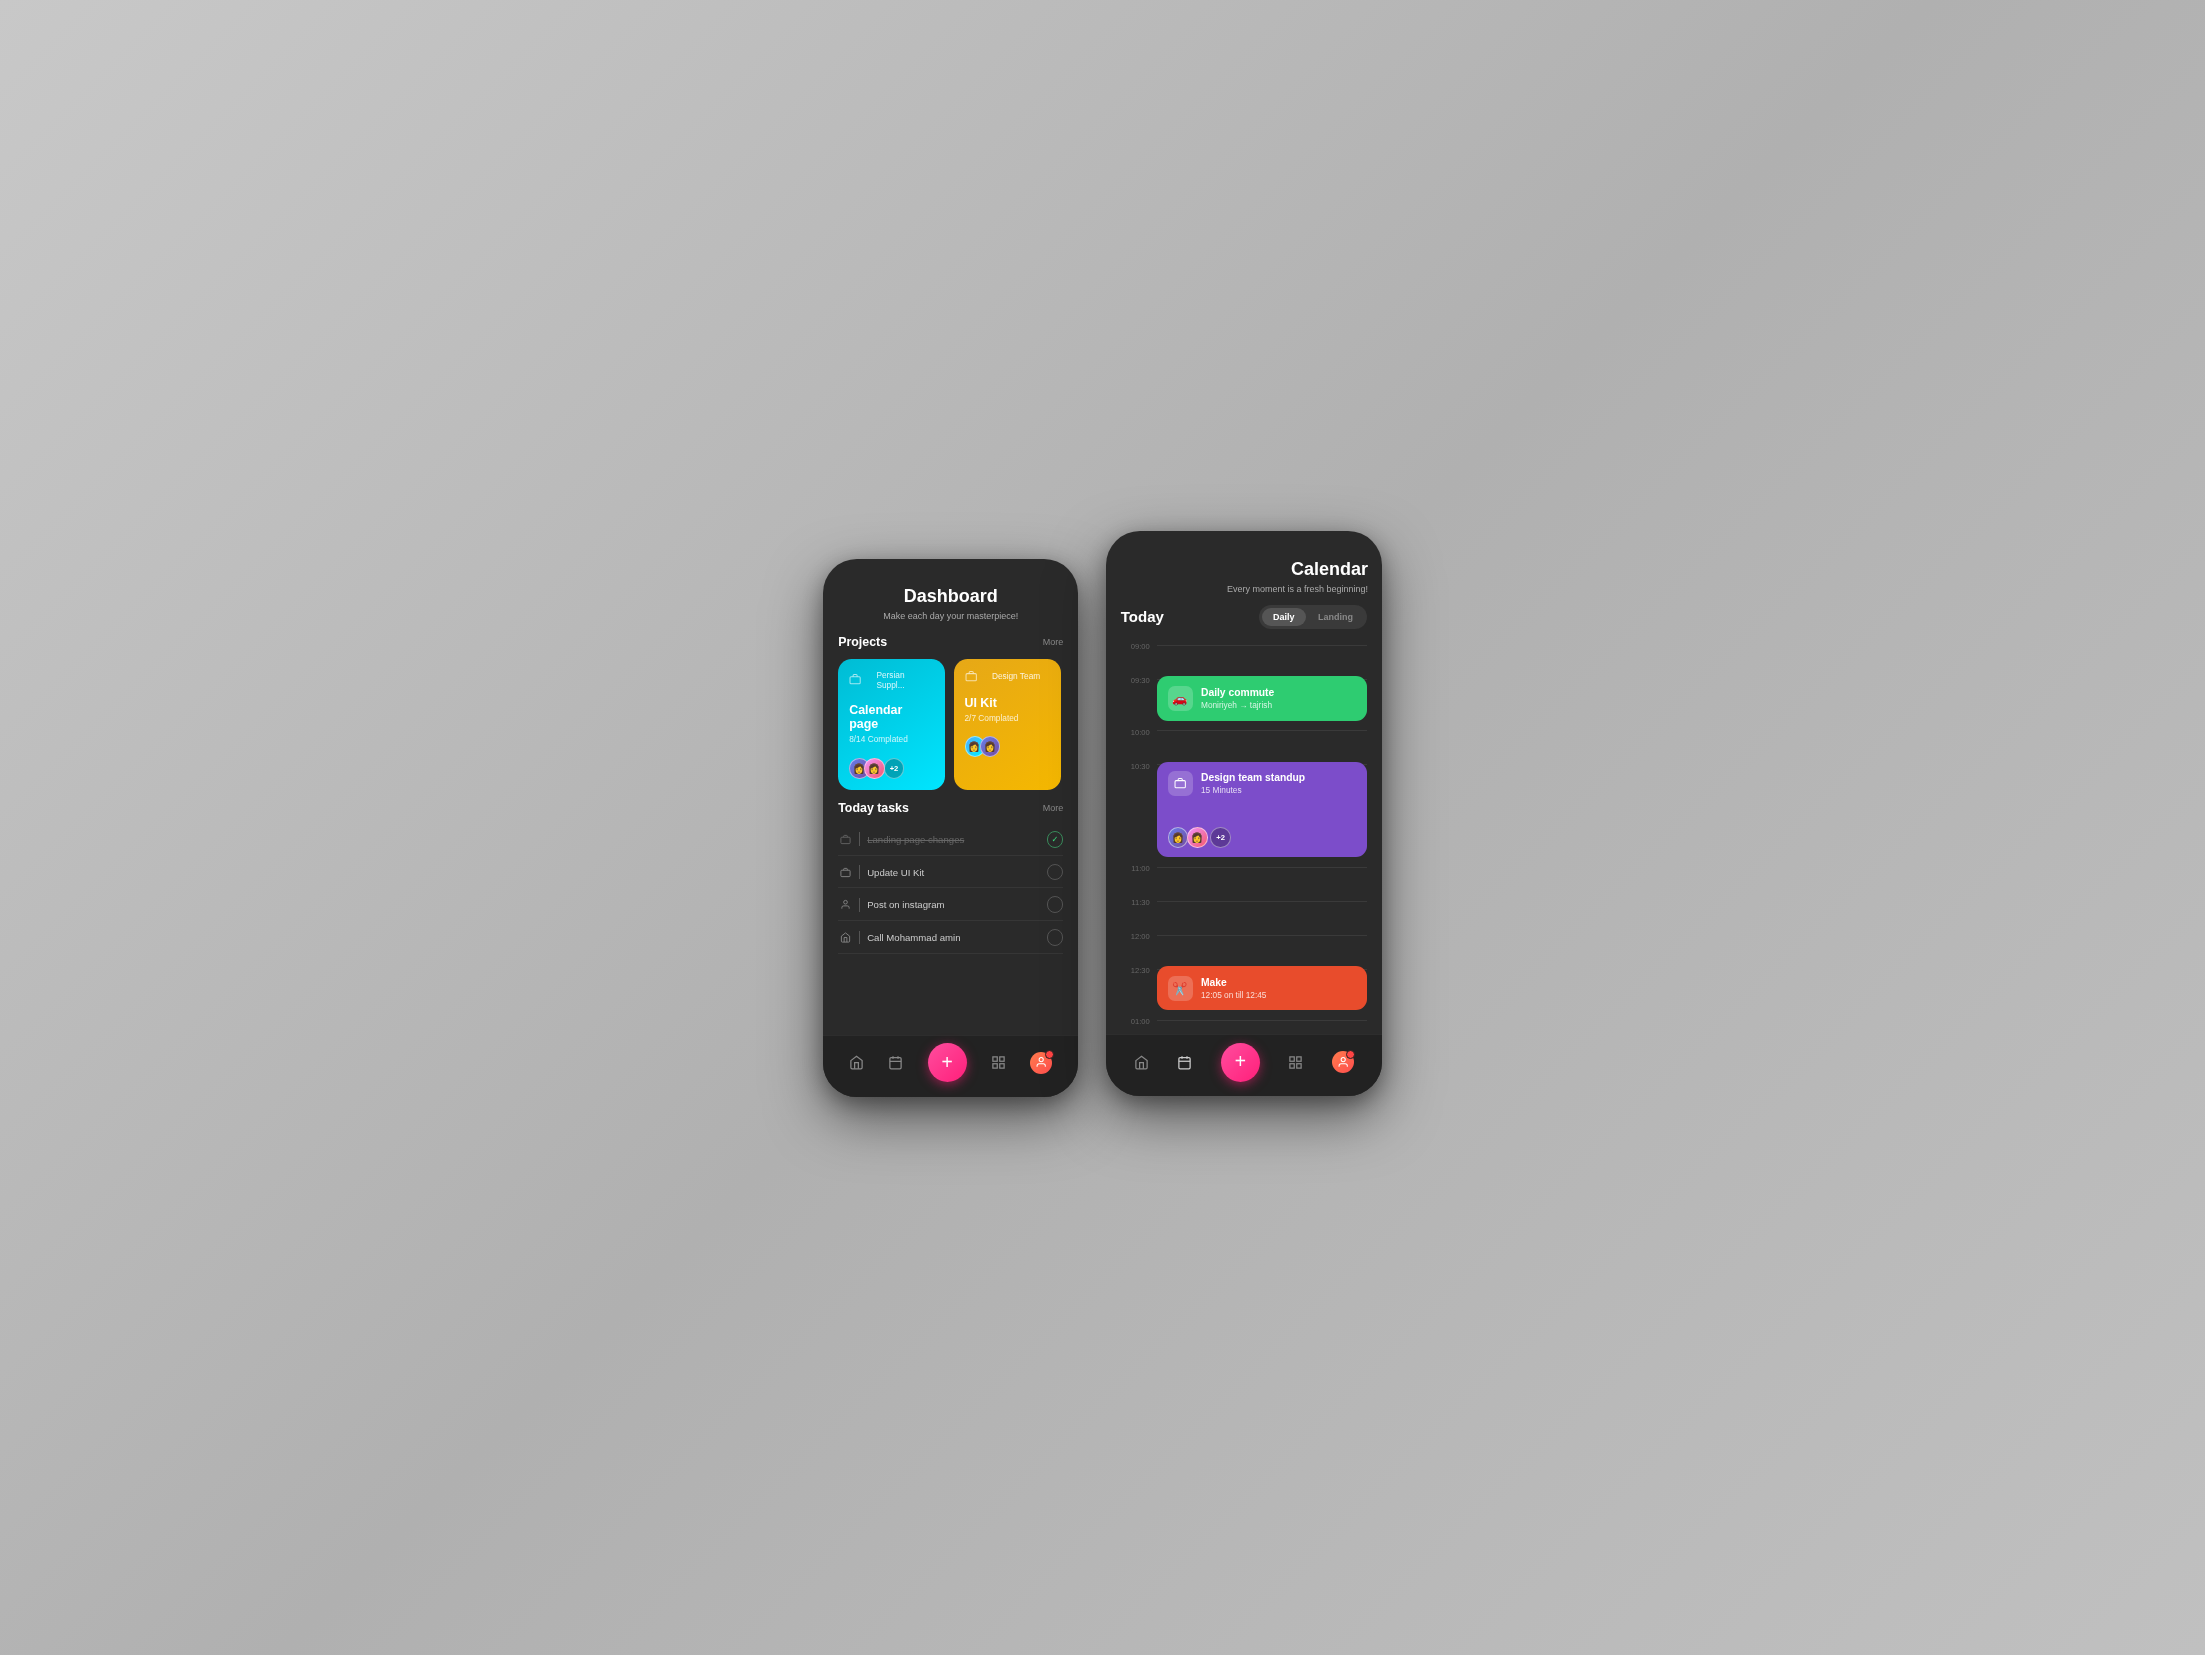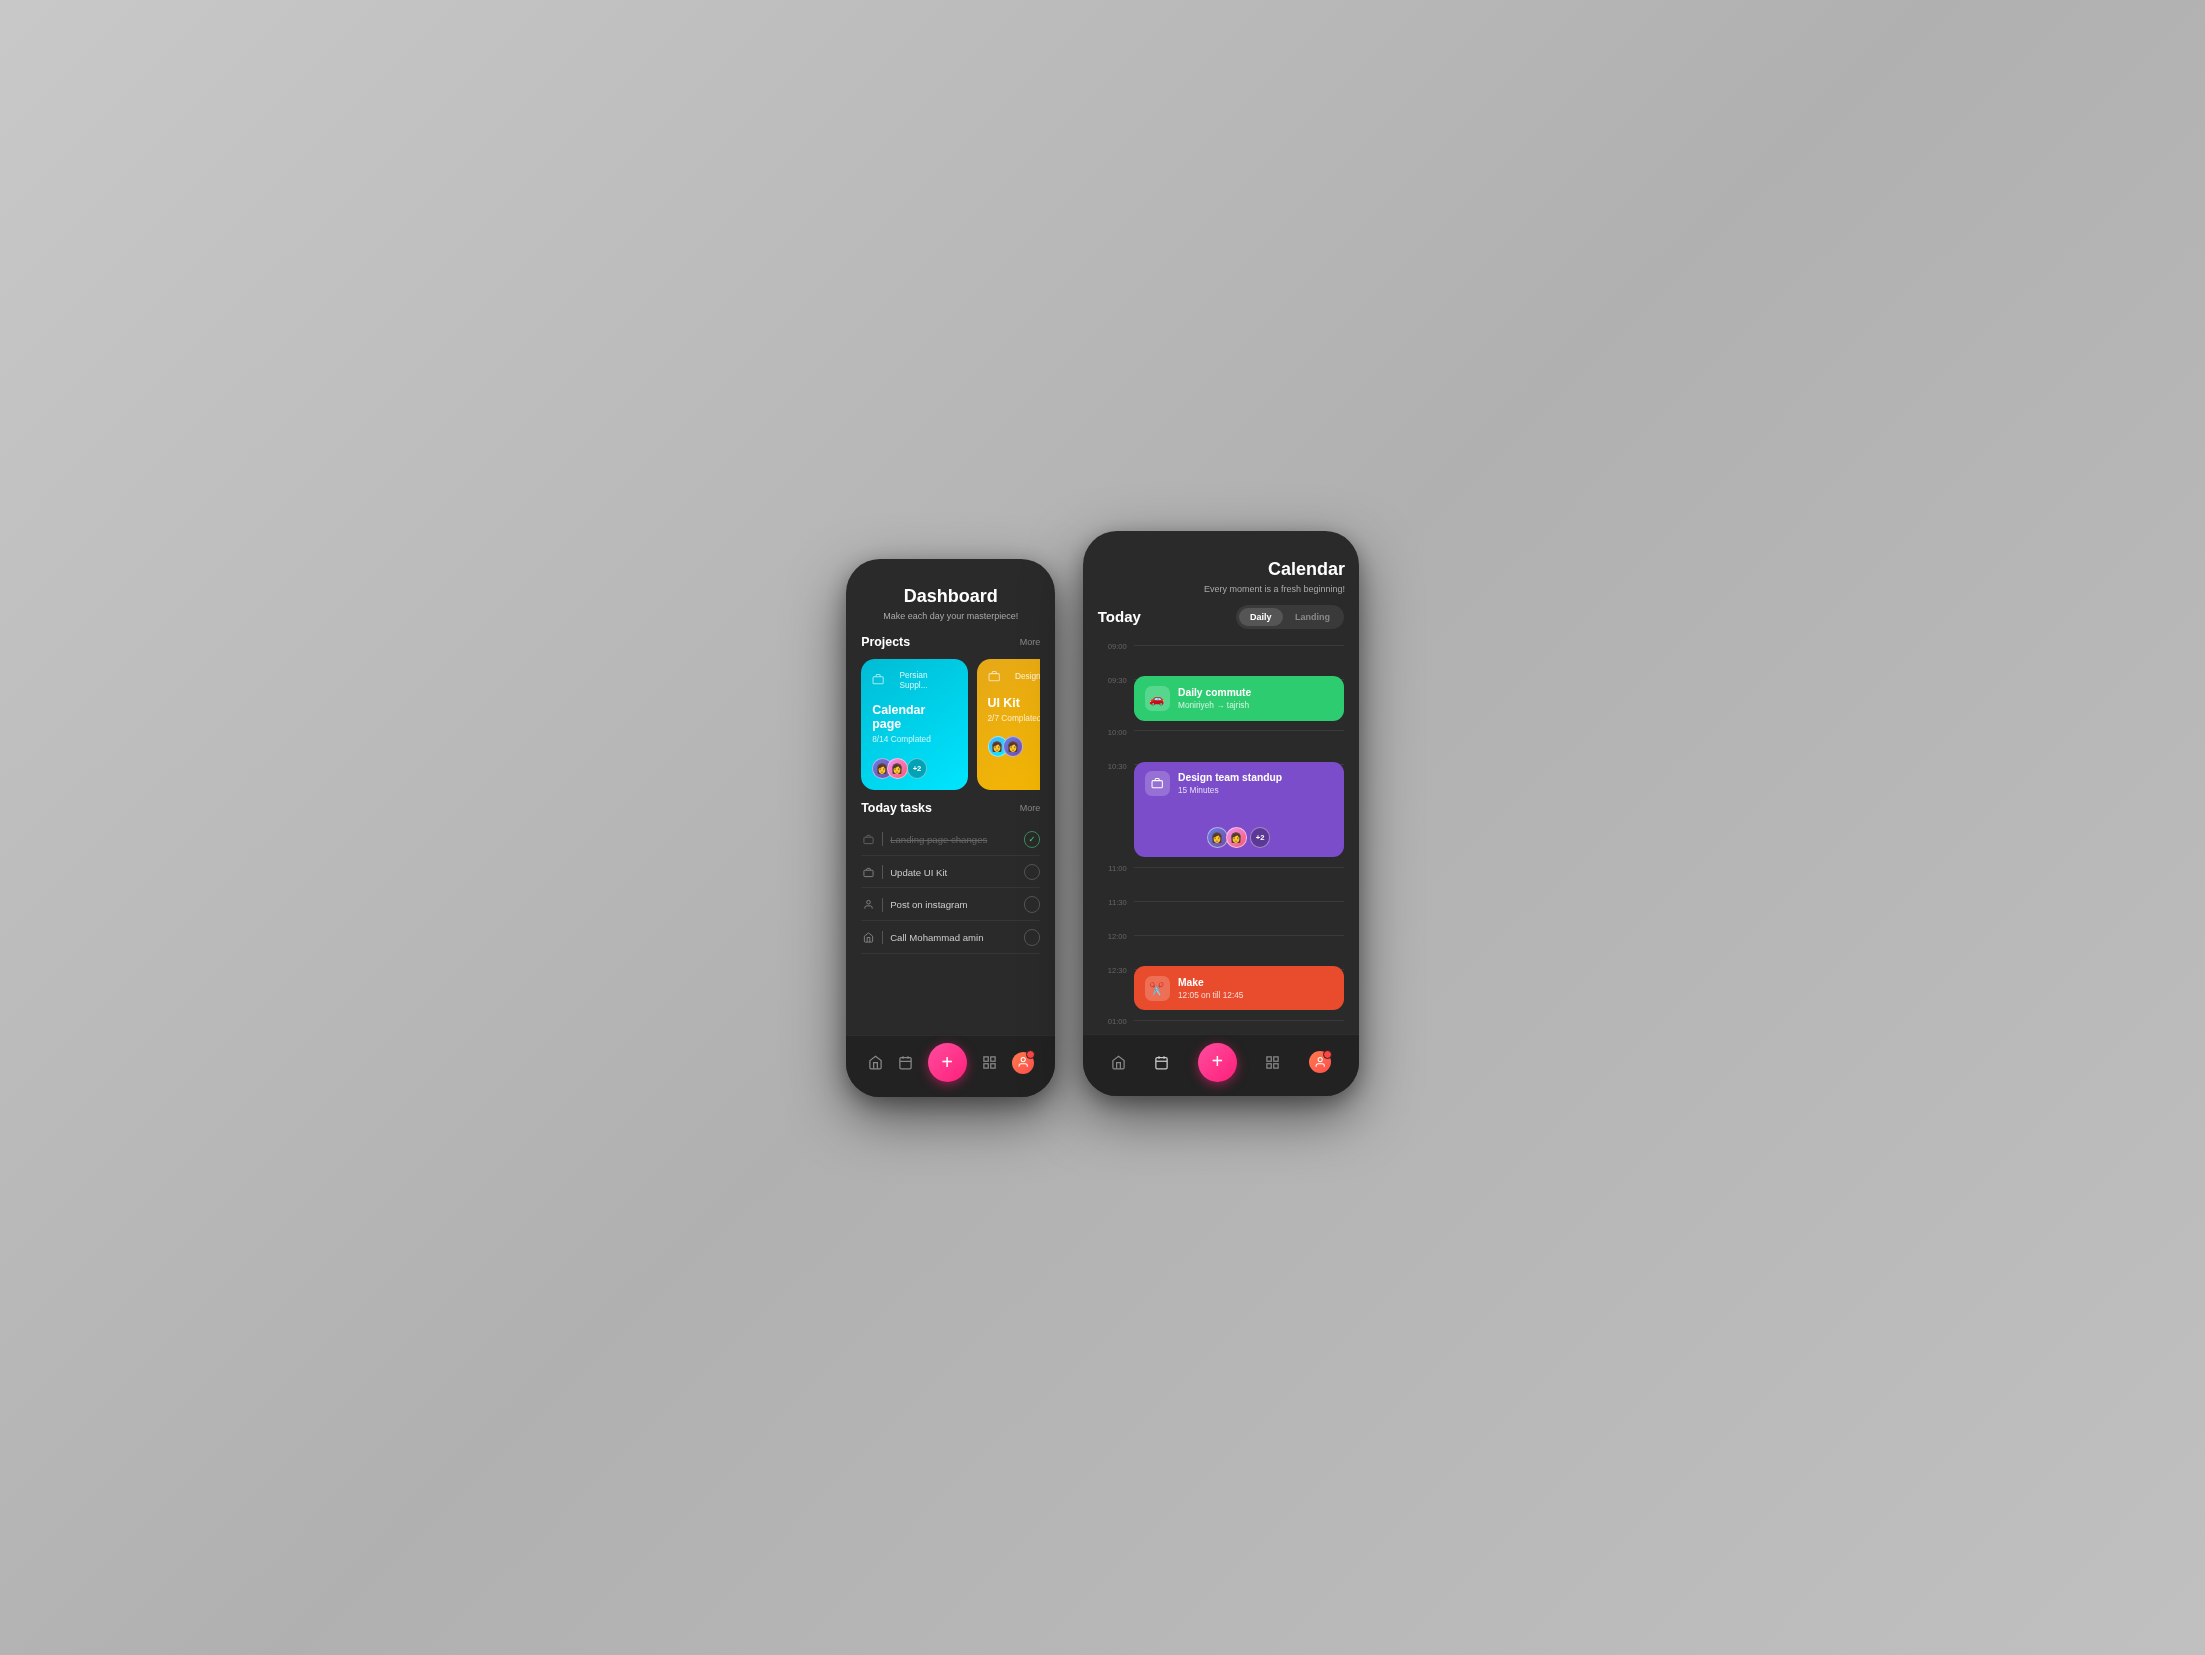--- a/index.html
+++ b/index.html
@@ -20,21 +20,21 @@
 
     
     .phone {
       background: #2a2a2a;
       border-radius: 34px;
       overflow: hidden;
       position: relative;
       box-shadow: 0 20.7px 55px rgba(0,0,0,0.5), 0 6.9px 20.7px rgba(0,0,0,0.3);
     }
     .phone-left {
-      width: 209px;
+      width: 255px;
       height: 538px;
     }
     .phone-right {
       width: 276px;
       height: 565px;
       margin-top: -27.6px;
     }
 
     
     .phone-content {
@@ -355,21 +355,21 @@
       border-radius: 11px;
       padding: 9.6px 11px;
       display: flex;
       align-items: center;
       gap: 8.3px;
       margin-bottom: 4.1px;
       position: relative;
       z-index: 2;
     }
     .event-card.green { background: #2ecc71; }
-    .event-card.purple { background: #7c4dca; min-height: 83px; flex-direction: column; align-items: center; gap: 24px; }
+    .event-card.purple { background: #7c4dca; min-height: 83px; flex-direction: column; align-items: flex-start; gap: 24px; }
     .event-card.orange { background: #e84c2c; }
 
     .event-icon-wrap {
       width: 25px;
       height: 25px;
       background: rgba(255,255,255,0.2);
       border-radius: 6.9px;
       display: flex;
       align-items: center;
       justify-content: center;

